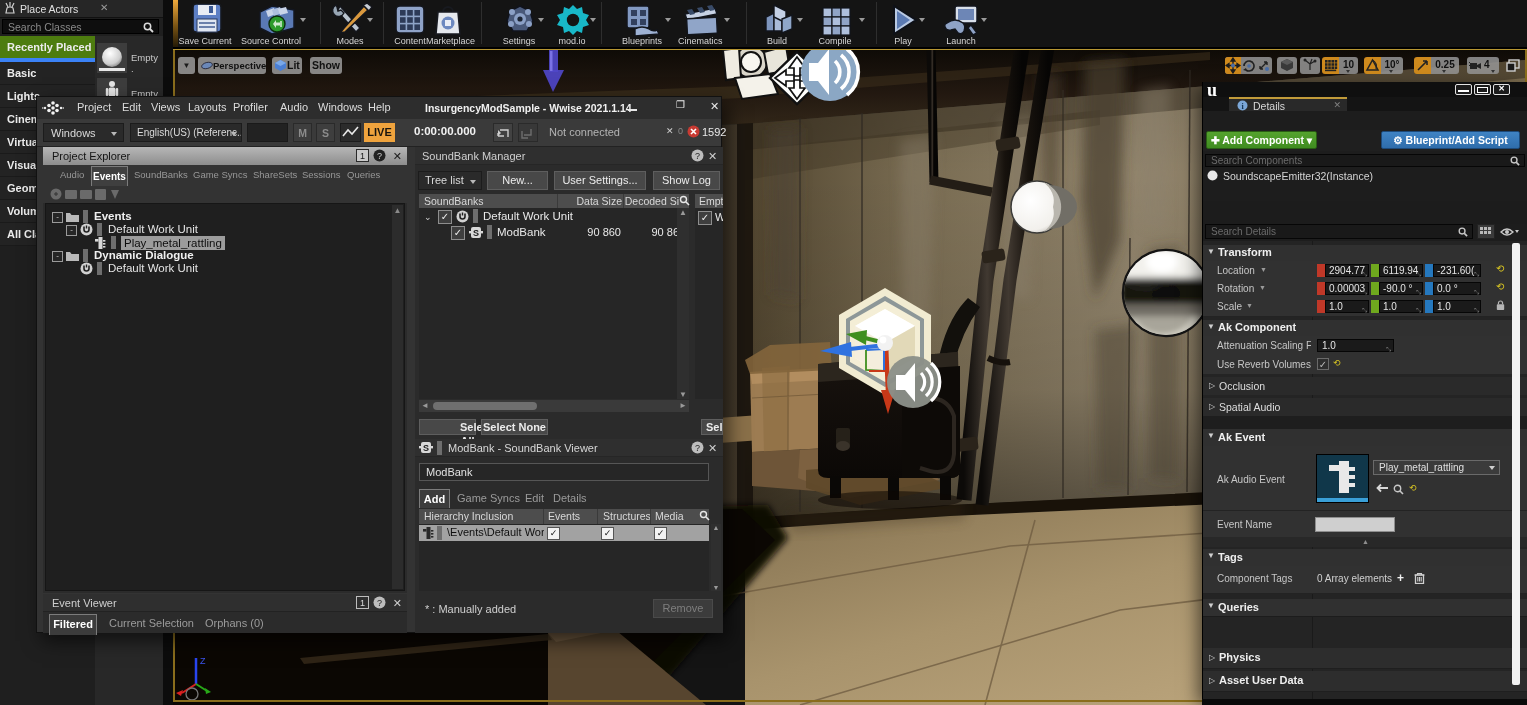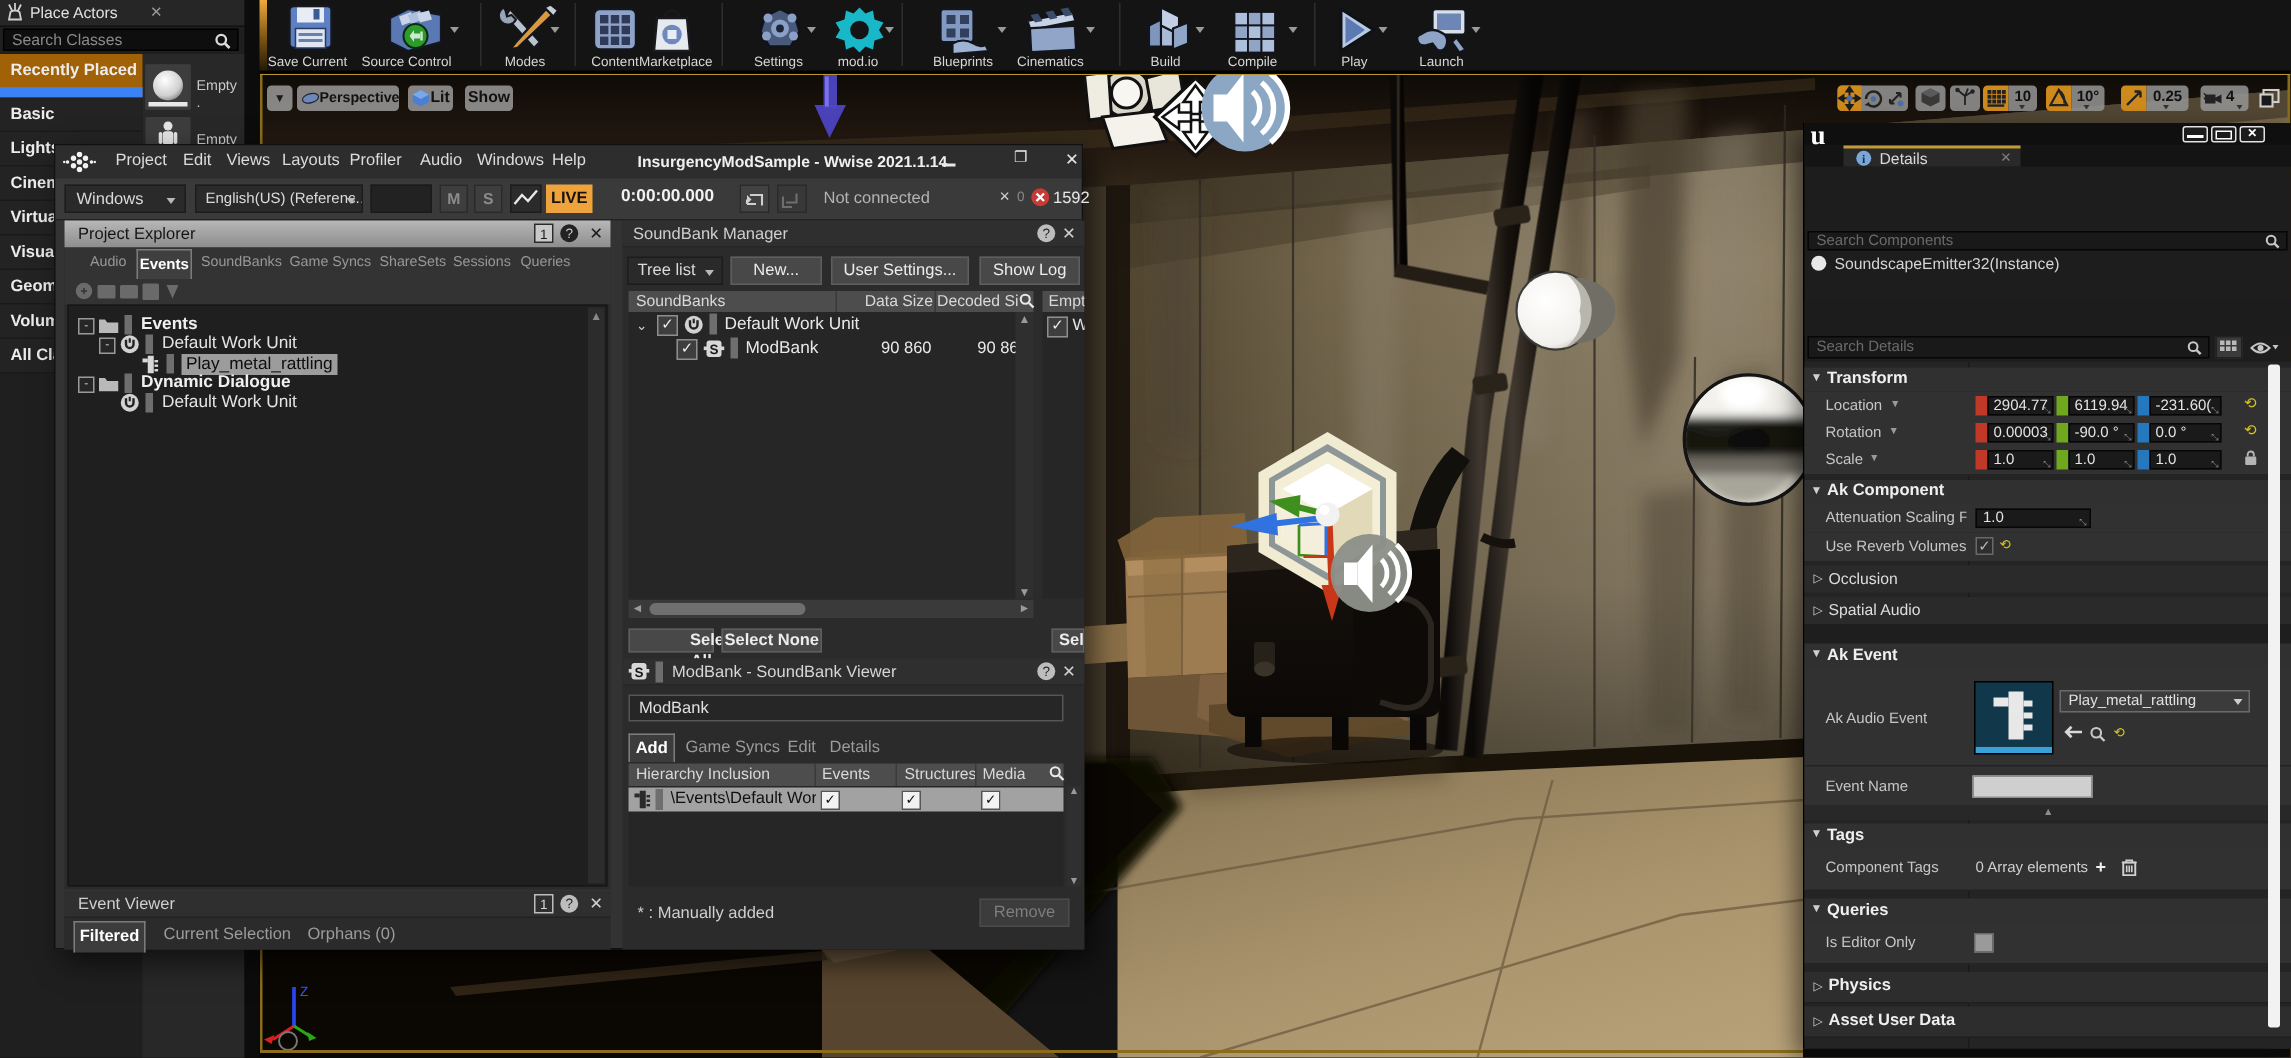--- a/index.html
+++ b/index.html
@@ -541,21 +541,21 @@
               <rect x="15.4" y="19" width="2.6" height="8" rx="1.2"></rect>
               <rect x="8.8" y="10" width="2.4" height="8" rx="1.1"></rect>
               <rect x="18.8" y="10" width="2.4" height="8" rx="1.1"></rect>
             </g>
           </svg>
       </div>
       <span class="abs" style="left:36px;top:52px;color:#c8c8c8;font-size:9.5px;">Empty</span>
     </div>
 
     <div class="abs" style="left:0;top:36px;width:95px;height:210px;font-weight:bold;color:#ececec;font-size:11px;">
-      <div style="height:22px;line-height:22px;padding-left:7px;background:#a16207;border-bottom:7px solid #3b82f6;white-space:nowrap;">Recently Placed</div>
+      <div style="height:22px;line-height:22px;padding-left:7px;background:#4d7c0f;border-bottom:4px solid #3b82f6;white-space:nowrap;">Recently Placed</div>
       <div style="height:22px;line-height:22px;padding-left:7px;background:#232323;border-bottom:1px solid #1a1a1a;">Basic</div>
       <div style="height:22px;line-height:22px;padding-left:7px;background:#232323;border-bottom:1px solid #1a1a1a;">Lights</div>
       <div style="height:22px;line-height:22px;padding-left:7px;background:#232323;border-bottom:1px solid #1a1a1a;">Cinematic</div>
       <div style="height:22px;line-height:22px;padding-left:7px;background:#232323;border-bottom:1px solid #1a1a1a;">Virtual Pro</div>
       <div style="height:22px;line-height:22px;padding-left:7px;background:#232323;border-bottom:1px solid #1a1a1a;">Visual Effe</div>
       <div style="height:22px;line-height:22px;padding-left:7px;background:#232323;border-bottom:1px solid #1a1a1a;">Geometry</div>
       <div style="height:22px;line-height:22px;padding-left:7px;background:#232323;border-bottom:1px solid #1a1a1a;">Volumes</div>
       <div style="height:22px;line-height:22px;padding-left:7px;background:#232323;border-bottom:1px solid #1a1a1a;">All Classes</div>
     </div>
   </div>
@@ -871,20 +871,24 @@
         <svg class="abs" style="left:8px;top:1px;" width="11" height="11" viewBox="0 0 11 11">
             <circle cx="5.5" cy="5.5" r="5" fill="#7ba7d8"></circle>
             <text x="5.5" y="8.5" font-size="8" font-weight="bold" fill="#10304e" text-anchor="middle" font-family="Liberation Serif">i</text>
           </svg>
         <span class="abs" style="left:24px;top:1px;color:#d8d8d8;font-size:10.5px;">Details</span>
         <span class="abs" style="right:6px;top:1px;color:#808080;font-size:9px;">✕</span>
       </div>
     </div>
 
 
+    <div class="abs" style="left:0;top:48px;width:325px;height:21px;background:#1f1f1f;">
+      <div class="abs" style="left:3px;top:1px;width:111px;height:18px;background:linear-gradient(180deg,#55a32e,#3f8c20);border:1px solid #2a5e14;border-radius:2px;color:#fff;font-weight:bold;font-size:10.5px;text-align:center;line-height:17px;box-sizing:border-box;">✚ Add Component ▾</div>
+      <div class="abs" style="left:178px;top:1px;width:139px;height:18px;background:linear-gradient(180deg,#3f83c4,#2f6dab);border:1px solid #1d4a7a;border-radius:2px;color:#fff;font-weight:bold;font-size:10.5px;text-align:center;line-height:17px;box-sizing:border-box;">⚙ Blueprint/Add Script</div>
+    </div>
 
     <div class="abs" style="left:2px;top:72px;width:320px;height:13px;background:#191919;border:1px solid #060606;color:#6b6b6b;line-height:12px;padding-left:5px;box-sizing:border-box;">Search Components
       <svg class="abs" style="right:4px;top:1px;" width="10" height="10" viewBox="0 0 11 11">
           <circle cx="4.5" cy="4.5" r="3.2" fill="none" stroke="#c8c8c8" stroke-width="1.5"></circle>
           <path d="M7 7 L10 10" stroke="#c8c8c8" stroke-width="1.8"></path>
         </svg>
     </div>
 
     <div class="abs" style="left:0;top:87px;width:325px;height:13px;">
       <svg class="abs" style="left:4px;top:1px;" width="11" height="11" viewBox="0 0 12 12">
@@ -1032,24 +1036,20 @@
         <svg class="abs" style="left:211px;top:6px;" width="11" height="12" viewBox="0 0 11 12">
             <rect x="1.5" y="3" width="8" height="8.5" fill="none" stroke="#d0d0d0" stroke-width="1.3"></rect>
             <path d="M0.5 3 h10 M3.5 3 V1.5 h4 V3 M3.8 5 v4.5 M5.5 5 v4.5 M7.2 5 v4.5" stroke="#d0d0d0" stroke-width="1.1" fill="none"></path>
           </svg>
       </div>
 
       <div class="abs" style="left:0;top:358px;width:325px;height:17px;background:#303030;border-bottom:1px solid #1c1c1c;">
           <span class="abs" style="left:4px;top:2px;color:#cfcfcf;font-size:8px;">▼</span>
           <span class="abs" style="left:15px;top:2px;color:#efefef;font-weight:bold;font-size:11px;">Queries</span>
         </div>
-      <div class="abs" style="left:0;top:375px;width:325px;height:26px;background:#313131;border-bottom:1px solid #232323;">
-        <span class="abs" style="left:14px;top:7px;color:#c6c6c6;">Is Editor Only</span>
-        <div class="abs" style="left:113px;top:6px;width:13px;height:13px;background:#9a9a9a;border:1px solid #6a6a6a;box-sizing:border-box;"></div>
-      </div>
 
       <div class="abs" style="left:0;top:407px;width:325px;height:20px;background:#2d2d2d;border-bottom:1px solid #1f1f1f;">
           <span class="abs" style="left:6px;top:5px;color:#cfcfcf;font-size:8px;">▷</span>
           <span class="abs" style="left:16px;top:3px;color:#efefef;font-weight:bold;font-size:11px;">Physics</span>
         </div>
       <div class="abs" style="left:0;top:430px;width:325px;height:20px;background:#2d2d2d;border-bottom:1px solid #1f1f1f;">
           <span class="abs" style="left:6px;top:5px;color:#cfcfcf;font-size:8px;">▷</span>
           <span class="abs" style="left:16px;top:3px;color:#efefef;font-weight:bold;font-size:11px;">Asset User Data</span>
         </div>
 

